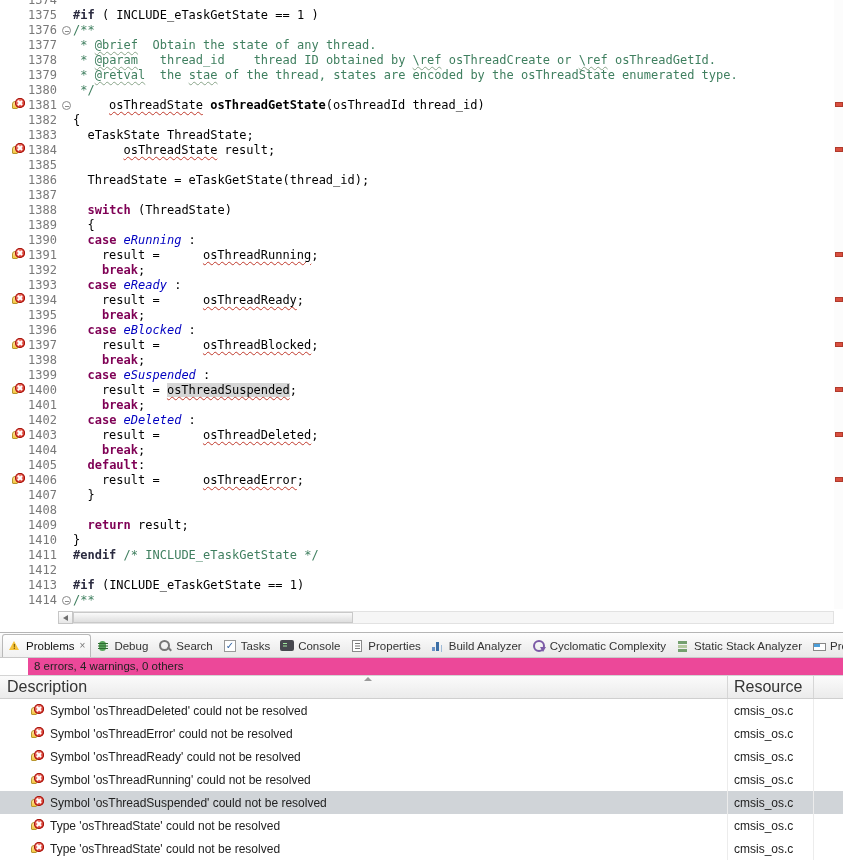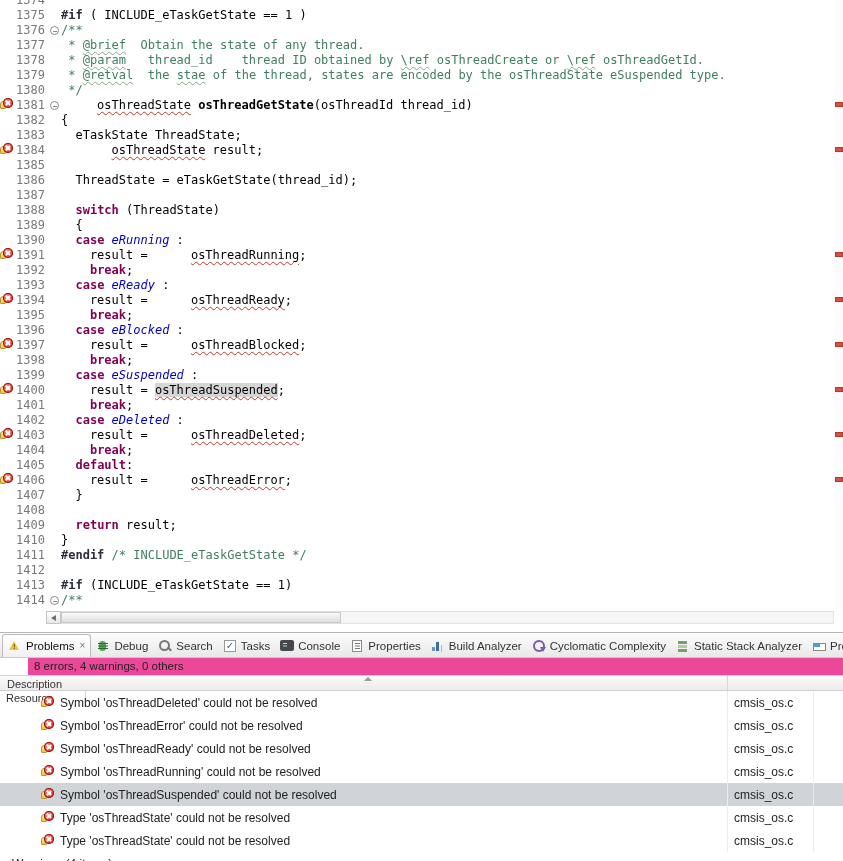--- a/index.html
+++ b/index.html
@@ -1,21 +1,21 @@
 <!DOCTYPE html>
 <html><head>
 <meta charset="utf-8">
 <style>
   * { margin:0; padding:0; box-sizing:border-box; }
   html,body { width:843px; height:861px; overflow:hidden; background:#fff;
               font-family:"Liberation Sans", sans-serif; }
   .app { position:relative; width:843px; height:861px; background:#fff; overflow:hidden; }
 
   
-  .editor-pane { position:absolute; top:0; left:0; right:0; height:626px; background:#fff; overflow:hidden; }
+  .editor-pane { position:absolute; top:0; left:12px; right:0; height:626px; background:#fff; overflow:hidden; }
   #lines { position:absolute; top:-7px; left:0; right:10px;
            font-family:"DejaVu Sans Mono", monospace; font-size:12px; line-height:15px; }
   .code-line { display:flex; height:15px; align-items:center; }
   .gutter-m { width:15px; flex:none; position:relative; height:15px; }
   .lnum { width:33px; flex:none; text-align:right; color:#787878; padding-right:3px; }
   .foldcol { width:13px; flex:none; display:flex; align-items:center; justify-content:center; height:15px; }
   .fold-circle { width:9px; height:9px; border:1px solid #8a8a8a; border-radius:50%; background:#fff; position:relative; }
   .fold-circle::after { content:""; position:absolute; left:1.5px; top:3.5px; width:4px; height:1px; background:#8a8a8a; }
   .codetxt { white-space:pre; flex:none; color:#000; }
 
@@ -84,32 +84,32 @@
   .icon-stack-analyzer::before { content:""; position:absolute; left:2px; top:2px; width:9px; height:3px; background:#74a06f;
       box-shadow:0 4px 0 #b4c9a0, 0 8px 0 #74a06f; }
   .icon-cyclomatic::before { content:""; position:absolute; left:1.5px; top:1.5px; width:8px; height:8px; border:2px solid #7b5aa6; border-radius:50%; }
   .icon-cyclomatic::after { content:""; position:absolute; right:0; bottom:1px; width:0; height:0;
       border-left:3px solid transparent; border-right:3px solid transparent; border-top:5px solid #7b5aa6; }
   .icon-progress::before { content:""; position:absolute; left:0.5px; top:4px; right:0.5px; height:6px; background:#fff; border:1px solid #888; }
   .icon-progress::after { content:""; position:absolute; left:2px; top:5.5px; width:6px; height:3px; background:#4c9ed9; }
 
   .summary { height:17px; font-size:11.5px; color:#222; padding:2px 0 0 6px; background:#ec4899;margin-left:28px; }
 
-  .grid-header { height:16px; display:flex; background:linear-gradient(#fbfbfb,#ebebeb);
-                 border-top:1px solid #d4d4d4; border-bottom:1px solid #cfcfcf; font-size:11px; color:#333;flex-direction:column; }
+  .grid-header { height:24px; display:flex; background:linear-gradient(#fbfbfb,#ebebeb);
+                 border-top:1px solid #d4d4d4; border-bottom:1px solid #cfcfcf; font-size:16px; color:#333; }
   .col-desc { width:728px; flex:none; position:relative; padding:2px 0 0 7px; border-right:1px solid #d6d6d6; }
   .sort-ind { position:absolute; left:50%; top:1px; width:0; height:0;
               border-left:4px solid transparent; border-right:4px solid transparent; border-bottom:4px solid #9a9a9a; }
   .col-res { width:86px; flex:none; padding:2px 16px 0 6px; border-right:1px solid #d6d6d6; }
   .col-path { flex:1; }
 
   #rows { background:#fff; }
   .prow { height:23px; display:flex; align-items:stretch; font-size:12px; color:#222; }
   .prow.selected { background:#d0d4d8; }
-  .prow .c1 { width:728px; flex:none; display:flex; align-items:center; padding-left:41px; border-right:1px solid #ececec; }
+  .prow .c1 { width:728px; flex:none; display:flex; align-items:center; padding-left:31px; border-right:1px solid #ececec; }
   .prow .c1 .err-icon { margin-right:6px; }
   .prow .c2 { width:86px; flex:none; display:flex; align-items:center; padding-left:6px; border-right:1px solid #ececec; }
   .prow .c3 { flex:1; }
 
   .grow { height:23px; display:flex; align-items:center; padding-left:12px; font-size:12px; color:#222; background:#fff; }
 </style>
 </head>
 <body>
 
 <div class="app">
@@ -145,21 +145,21 @@
         <div class="code-line">
           <span class="gutter-m"></span>
           <span class="lnum">1378</span>
           <span class="foldcol"></span>
           <span class="codetxt"><span class="tok-cm"> * </span><span class="tok-cmu">@param</span><span class="tok-cm">   thread_id    thread ID obtained by </span><span class="tok-cmu">\ref</span><span class="tok-cm"> osThreadCreate or </span><span class="tok-cmu">\ref</span><span class="tok-cm"> osThreadGetId.</span></span>
         </div>
         <div class="code-line">
           <span class="gutter-m"></span>
           <span class="lnum">1379</span>
           <span class="foldcol"></span>
-          <span class="codetxt"><span class="tok-cm"> * </span><span class="tok-cmu">@retval</span><span class="tok-cm">  the </span><span class="tok-cmu">stae</span><span class="tok-cm"> of the thread, states are encoded by the osThreadState eSuspended type.</span></span>
+          <span class="codetxt"><span class="tok-cm"> * </span><span class="tok-cmu">@retval</span><span class="tok-cm">  the </span><span class="tok-cmu">stae</span><span class="tok-cm"> of the thread, states are encoded by the osThreadState enumerated type.</span></span>
         </div>
         <div class="code-line">
           <span class="gutter-m"></span>
           <span class="lnum">1380</span>
           <span class="foldcol"></span>
           <span class="codetxt"><span class="tok-cm"> */</span></span>
         </div>
         <div class="code-line">
           <span class="gutter-m"><span class="err-icon"><span class="bulb"></span><span class="circ"></span></span></span>
           <span class="lnum">1381</span>

